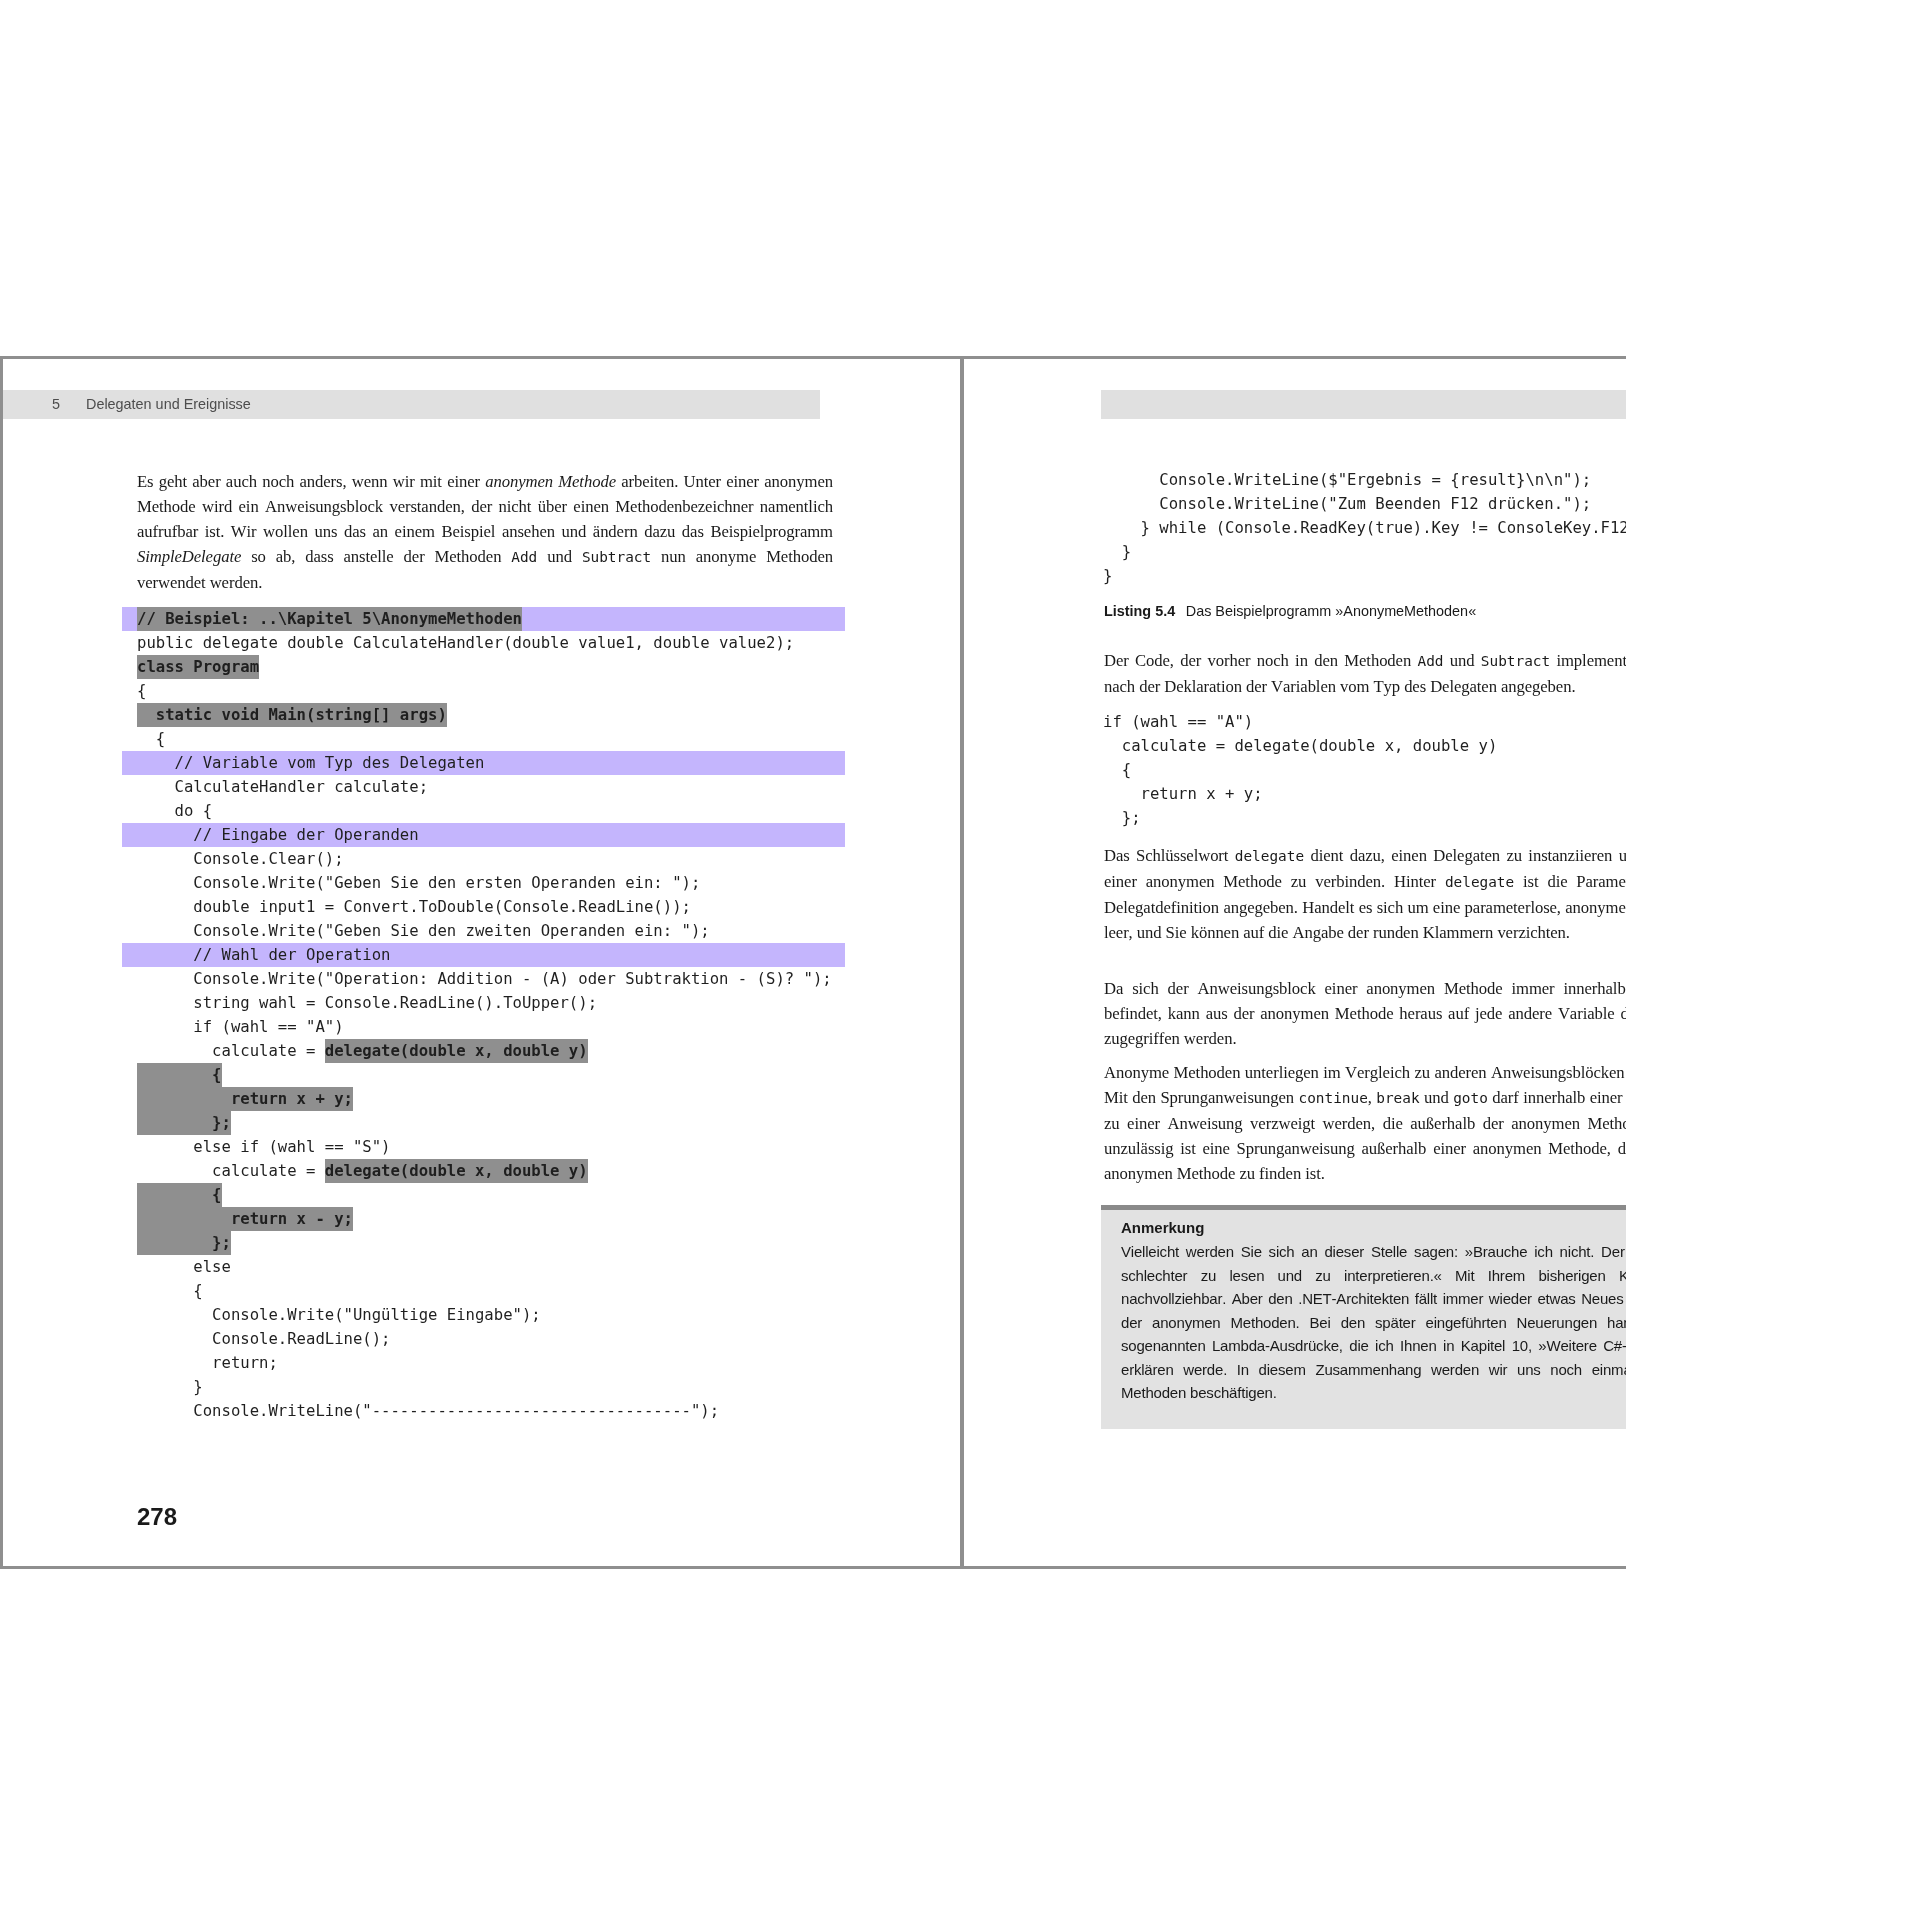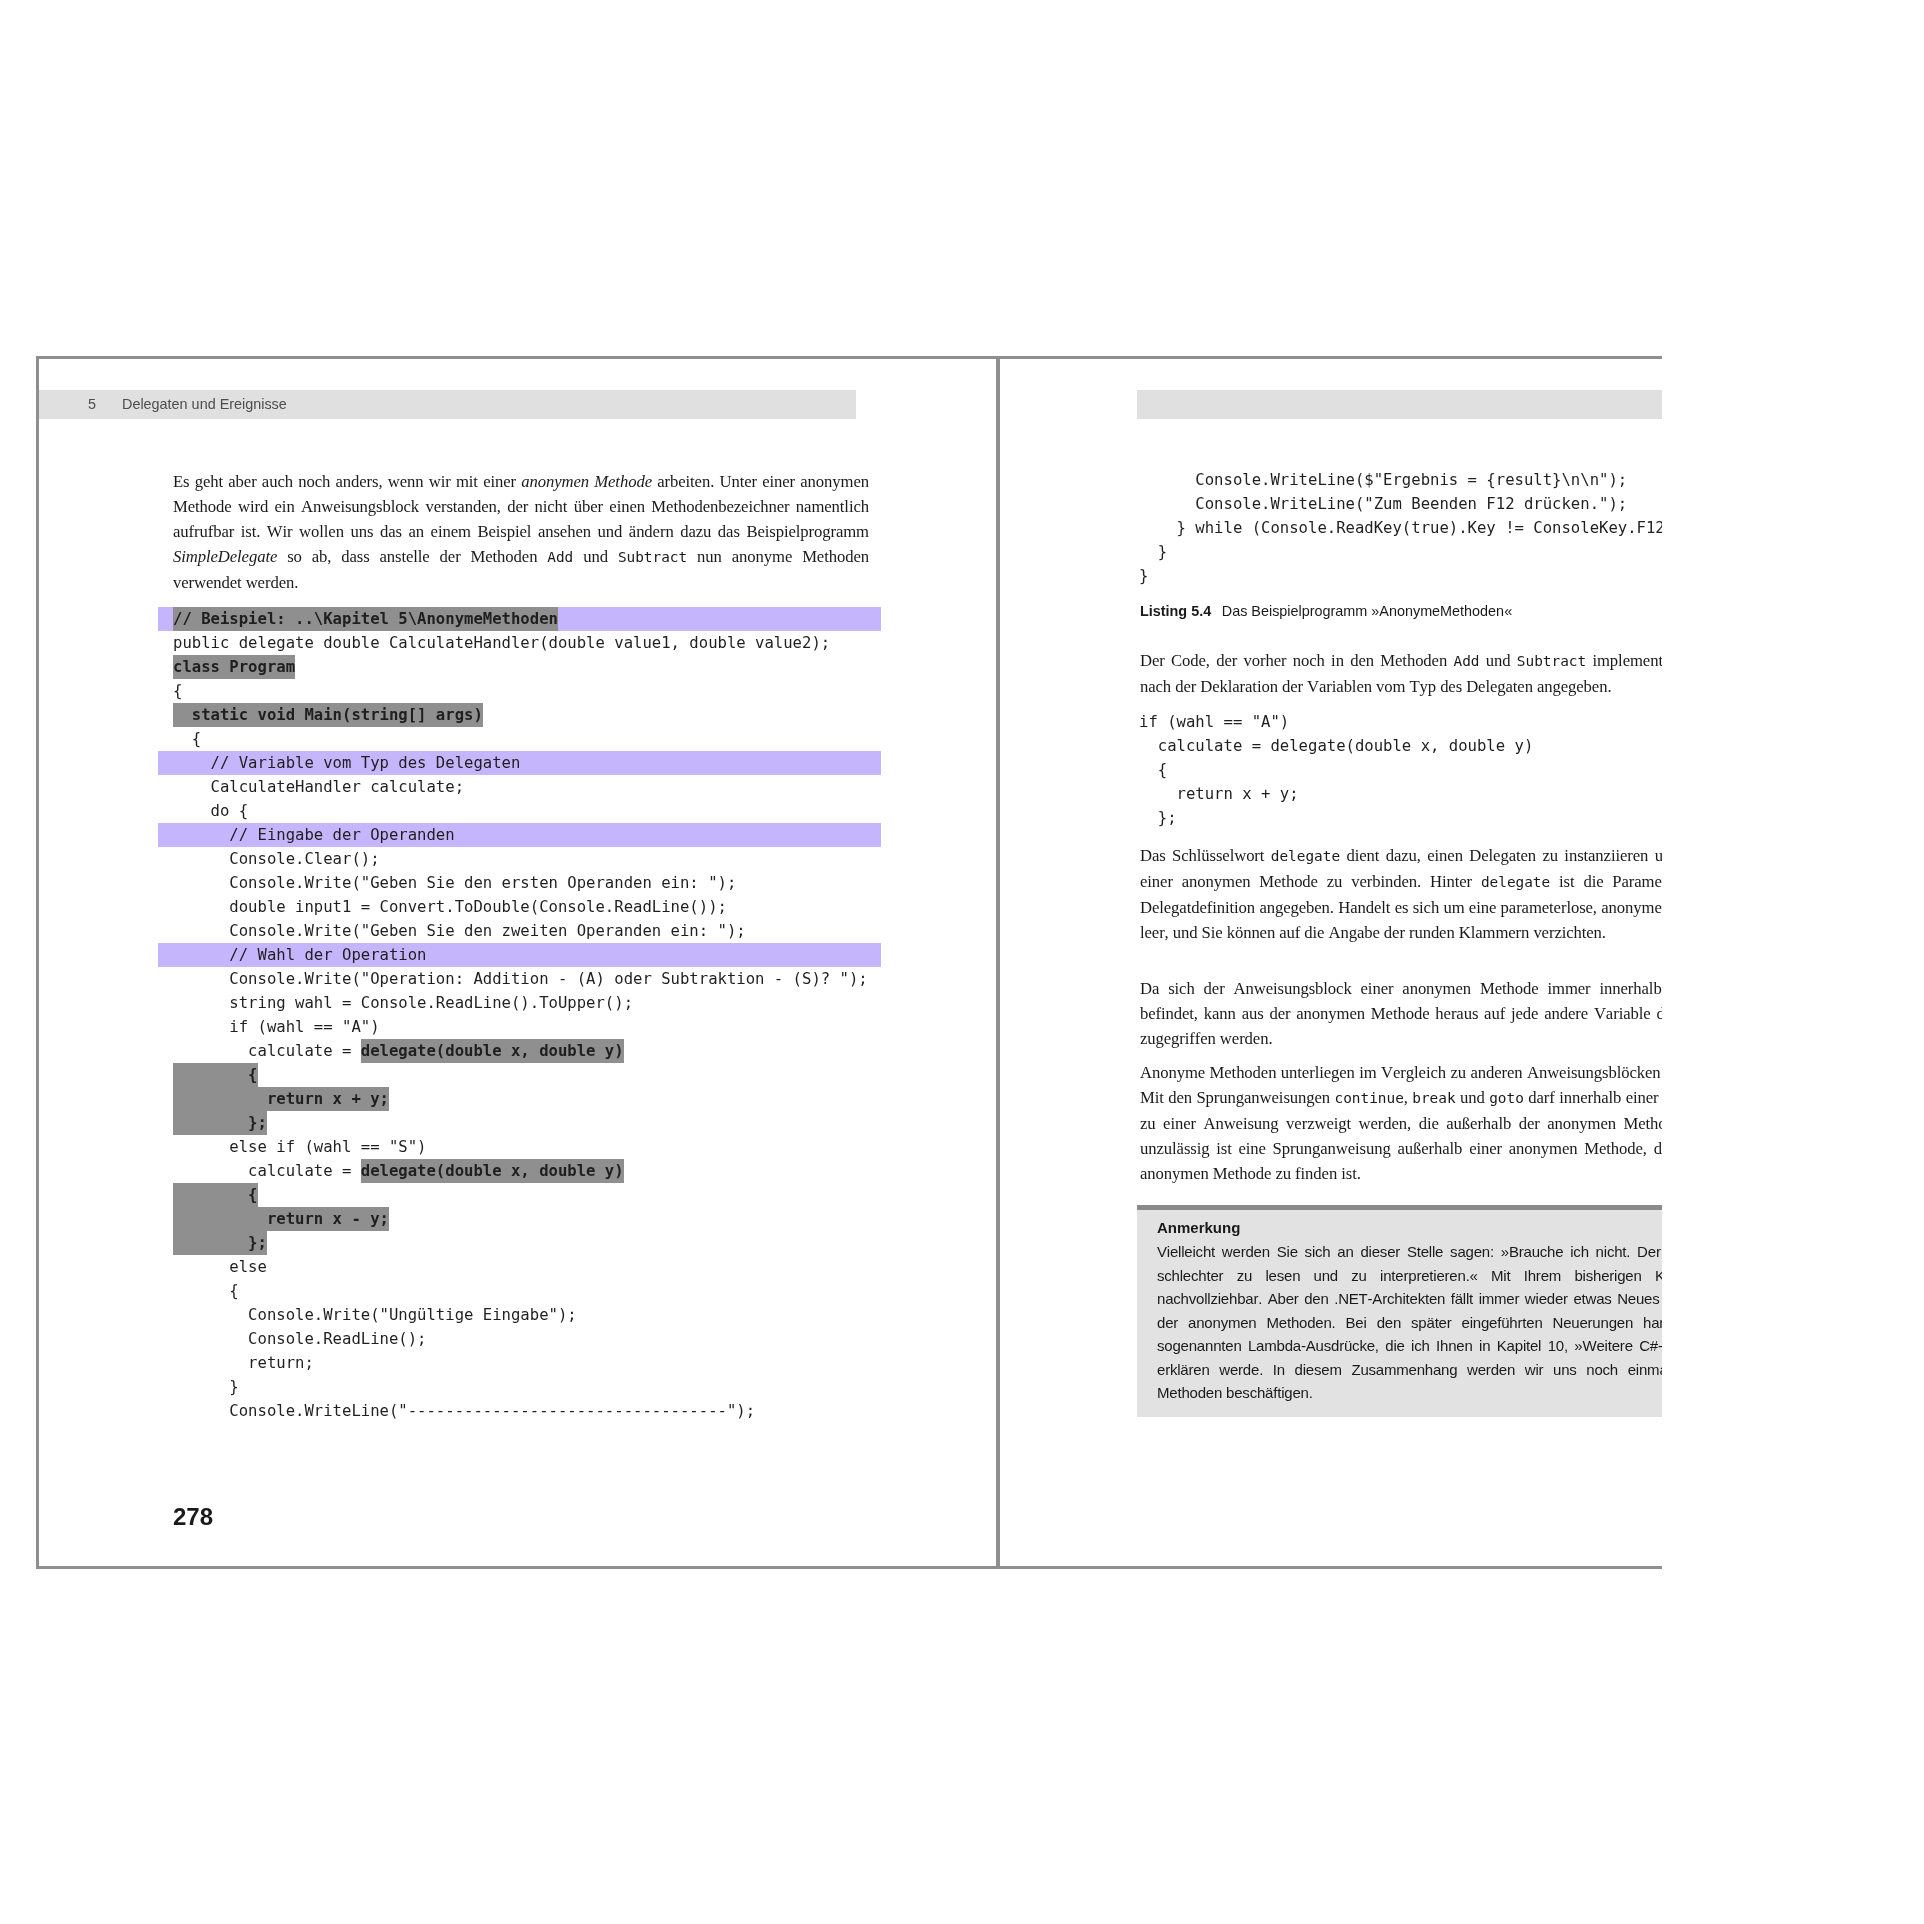--- a/index.html
+++ b/index.html
@@ -1,17 +1,17 @@
 <!DOCTYPE html>
 <html style="font-size:12px"><head>
 <meta charset="utf-8">
 <style>
   html,body{margin:0;padding:0;background:#ffffff;}
   .canvas{position:relative;width:1626px;height:1925px;background:#ffffff;overflow:hidden;
-          font-kerning:none;margin-left:36px;}
+          font-kerning:none;}
 
   
   .b{position:absolute;background:#8f8f8f;}
   .b-top{left:0;top:356px;width:1925px;height:3px;}
   .b-bottom{left:0;top:1566px;width:1925px;height:3px;}
   .b-left{left:0;top:356px;width:3px;height:1213px;}
   .b-right{left:1922px;top:356px;width:3px;height:1213px;}
   .b-mid{left:960px;top:356px;width:3.8px;height:1213px;}
 
   
@@ -49,21 +49,21 @@
            font-size:14.4px;line-height:21px;color:#1a1a1a;}
   .caption .lbl{font-weight:bold;margin-right:10.6px;}
 
   
   .tab5{position:absolute;left:1874px;top:598px;width:48px;height:30px;background:#7f7f7f;
         color:#ffffff;font-family:"Liberation Sans",sans-serif;font-weight:bold;
         font-size:20px;line-height:30px;text-align:center;}
 
   
   .notebox{position:absolute;left:1101px;top:1205px;width:695px;box-sizing:border-box;
-           background:#e2e2e2;border-top:5.3px solid #8a8a8a;padding:6px 20px 12px 20px;}
+           background:#e2e2e2;border-top:5.3px solid #8a8a8a;padding:6px 20px 24px 20px;}
   .note-title{font-family:"Liberation Sans",sans-serif;font-weight:bold;font-size:15px;
               line-height:24px;color:#1a1a1a;}
   .note-body{font-family:"Liberation Sans",sans-serif;font-size:15px;line-height:23.5px;
              color:#1a1a1a;text-align:justify;letter-spacing:-0.2px;}
 
   
   .pagenum{position:absolute;font-family:"Liberation Sans",sans-serif;font-weight:bold;
            font-size:24px;color:#1a1a1a;}
   .pn-left{left:137px;top:1503px;}
   .pn-right{left:1761px;top:1503px;}

